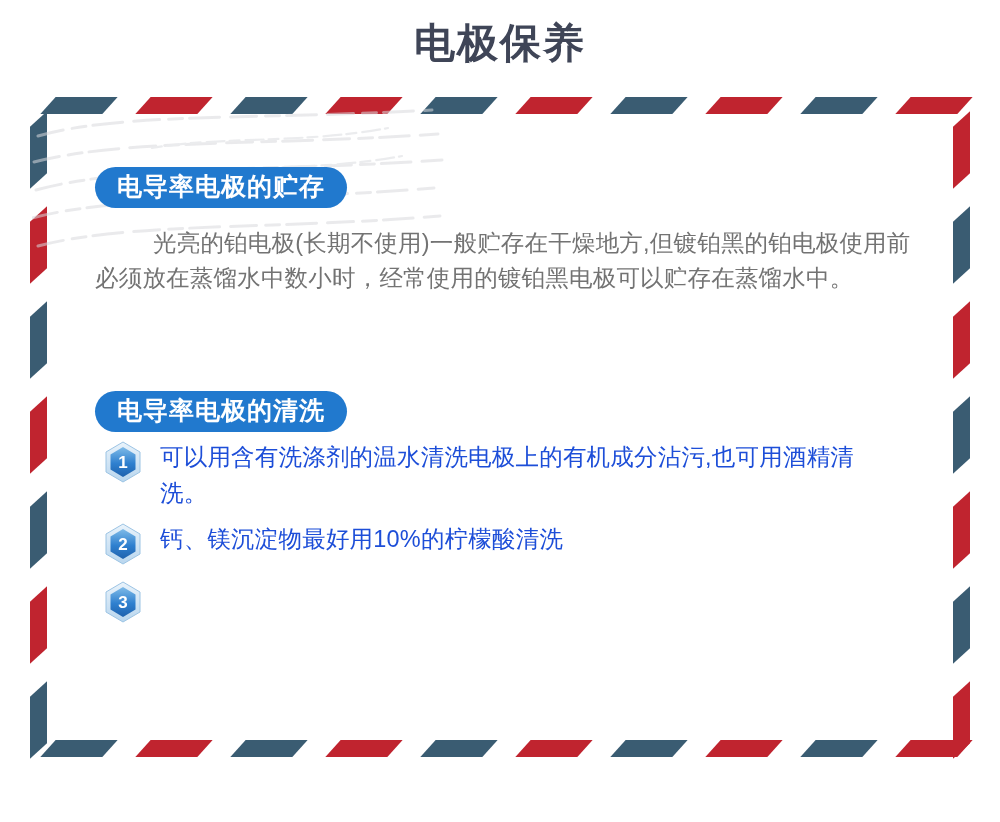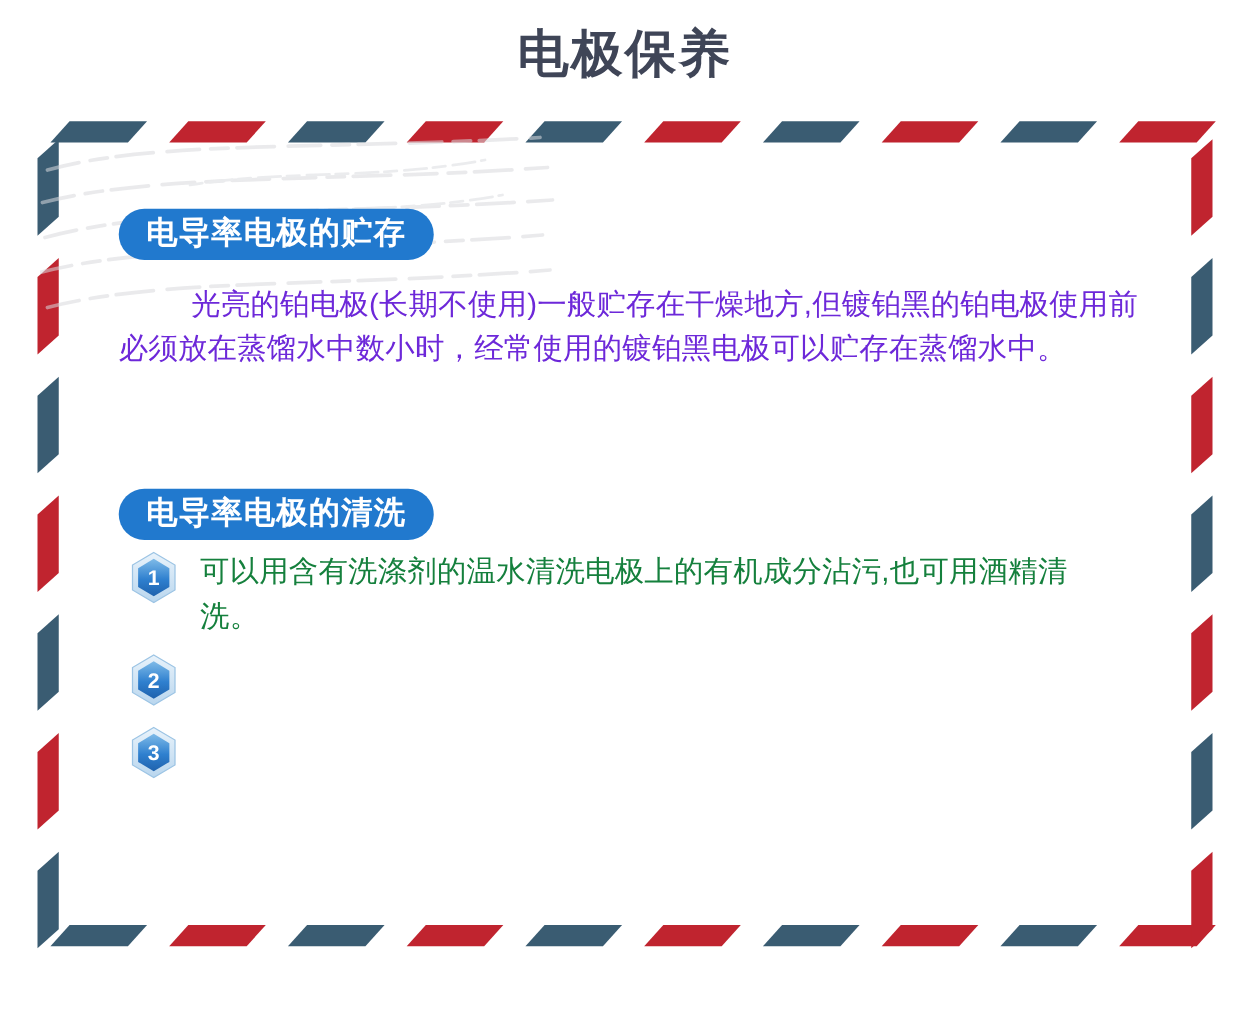--- a/index.html
+++ b/index.html
@@ -94,21 +94,21 @@
     letter-spacing: 1px;
     padding: 5px 22px 7px 22px;
     border-radius: 22px;
     line-height: 1.15;
     white-space: nowrap;
   }
 
   .para {
     font-size: 23.5px;
     line-height: 1.52;
-    color: #6d28d9;
+    color: #737373;
     letter-spacing: .2px;
   }
   .para .indent { display: inline-block; width: 58px; }
 
   .list-item {
     position: absolute;
     left: 0;
     width: 1000px;
     display: flex;
     align-items: flex-start;
@@ -117,21 +117,21 @@
     position: relative;
     width: 38px;
     height: 42px;
     flex: 0 0 38px;
     margin-top: 1px;
   }
   .badge-wrap svg { display: block; }
   .item-text {
     font-size: 23.5px;
     line-height: 1.52;
-    color: #15803d;
+    color: #1d4ed8;
     letter-spacing: .2px;
   }
 </style>
 </head>
 <body>
 
 <div id="page">
 
   <div class="page-title">电极保养</div>
 
@@ -237,20 +237,21 @@
               <stop offset="0%" stop-color="#7fbbe8"></stop>
                 <stop offset="55%" stop-color="#2f80cf"></stop>
                 <stop offset="100%" stop-color="#1f62ad"></stop>
             </linearGradient>
           </defs>
           <polygon points="19,1 36,11 36,31 19,41 2,31 2,11" fill="url(#hexOuter2)" stroke="#9cc4e4" stroke-width="1"></polygon>
           <polygon points="19,6 31.5,13.5 31.5,28.5 19,36 6.5,28.5 6.5,13.5" fill="url(#hexInner2)"></polygon>
           <text x="19" y="27" text-anchor="middle" font-family="Liberation Sans, sans-serif" font-size="17" font-weight="bold" fill="#ffffff">2</text>
         </svg>
       </div>
+      <div class="item-text" style="margin-left:18px; width:740px;">钙、镁沉淀物最好用10%的柠檬酸清洗</div>
     </div>
 
     <div class="list-item" style="top:483px;">
       <div class="badge-wrap" style="margin-left:104px;">
         <svg width="38" height="42" viewBox="0 0 38 42" xmlns="http://www.w3.org/2000/svg">
           <defs>
             <linearGradient id="hexOuter3" x1="0" y1="0" x2="0" y2="1">
               <stop offset="0%" stop-color="#e9f3fb"></stop>
                 <stop offset="100%" stop-color="#b9d6ee"></stop>
             </linearGradient>

